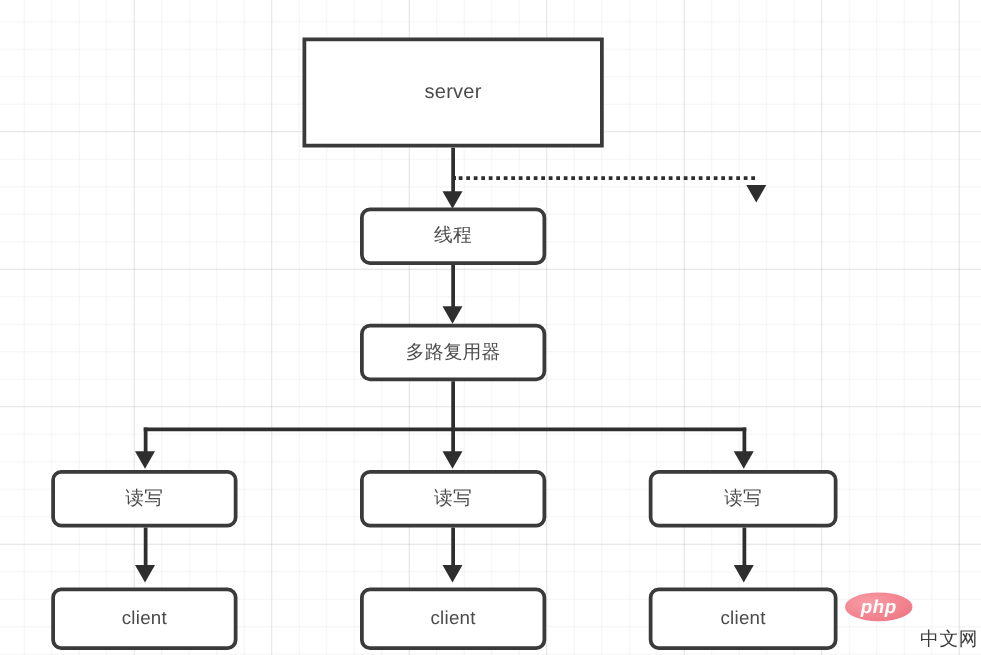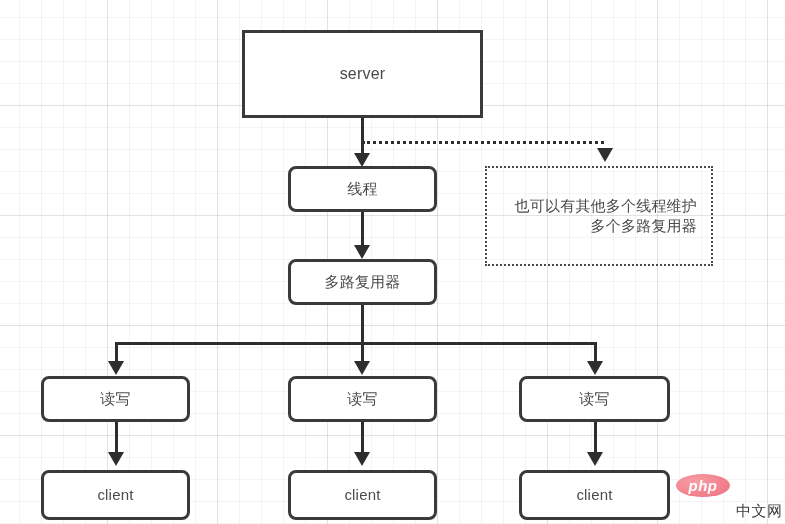--- a/index.html
+++ b/index.html
@@ -31,21 +31,21 @@
       -3px -5px;
     font-family: "Liberation Sans", "DejaVu Sans", sans-serif;
   }
 
   .node {
     position: absolute;
     box-sizing: border-box;
     display: flex;
     align-items: center;
     justify-content: center;
-    text-align: right;
+    text-align: left;
     background: #ffffff;
     color: #4b4b4b;
     border: 3px solid #3a3a3a;
     border-radius: 8px;
     font-size: 15px;
     line-height: 1.35;
     letter-spacing: 0.2px;
     z-index: 3;
   }
 
@@ -128,23 +128,20 @@
   </div>
 
   <div class="node" style="left:288px; top:259px; width:149px; height:46px;">
     <span>多路复用器</span>
   </div>
 
   <div class="node" style="left:288px; top:166px; width:149px; height:46px;">
     <span>线程</span>
   </div>
 
-  <div class="node note" style="left:485px; top:166px; width:228px; height:100px;">
-    <span>也可以有其他多个线程维护多个多路复用器</span>
-  </div>
 
   <div class="node" style="left:41px; top:376px; width:149px; height:46px;">
     <span>读写</span>
   </div>
 
   <div class="node" style="left:288px; top:376px; width:149px; height:46px;">
     <span>读写</span>
   </div>
 
   <div class="node" style="left:519px; top:376px; width:151px; height:46px;">

